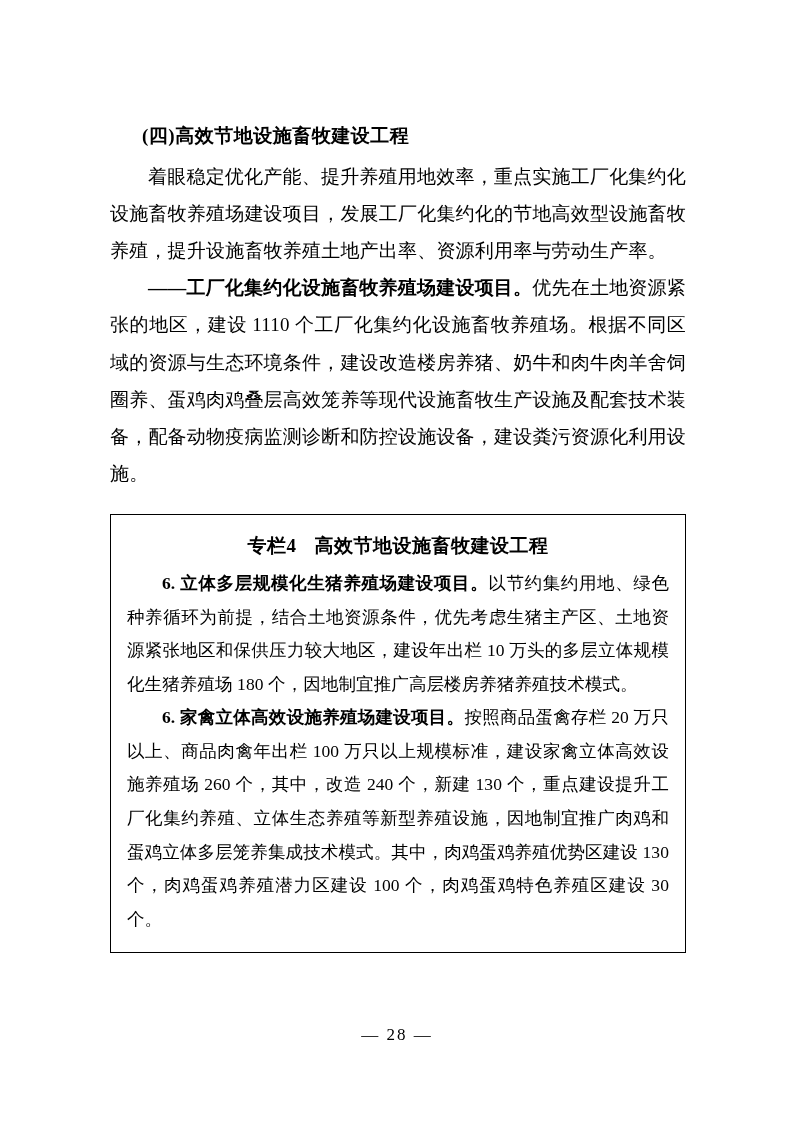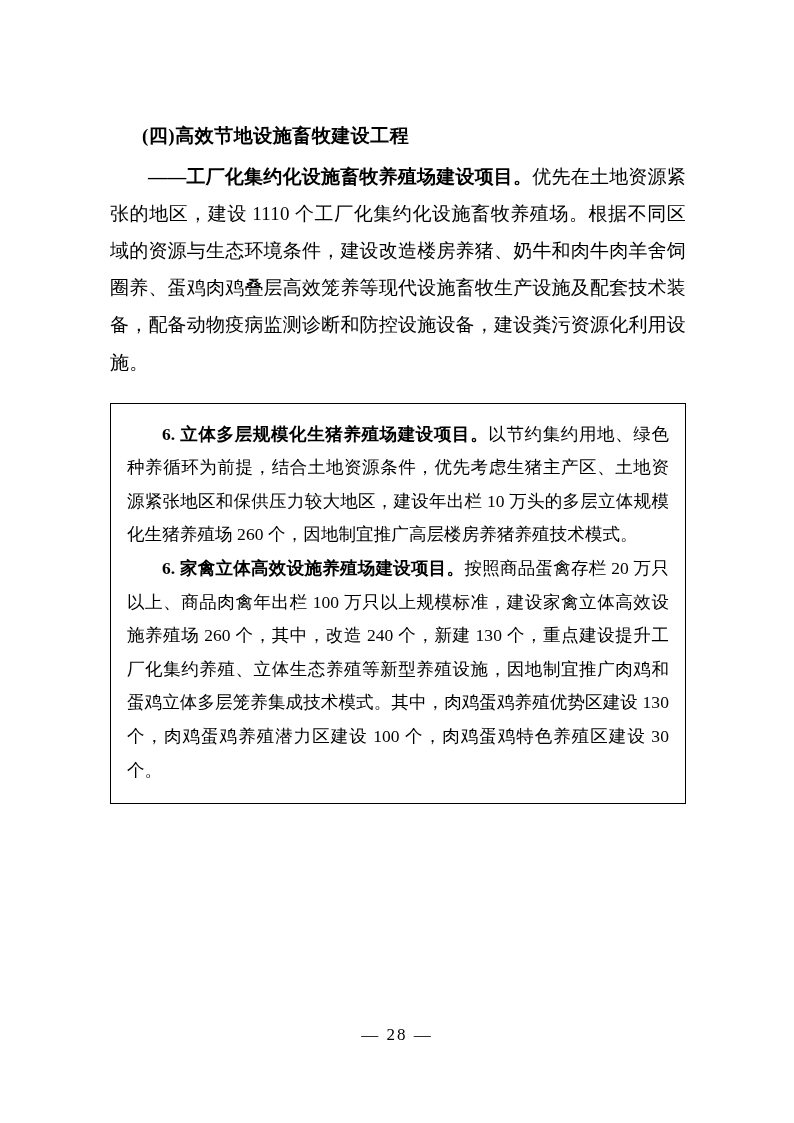--- a/index.html
+++ b/index.html
@@ -84,29 +84,35 @@
     letter-spacing: 2px;
   }
 </style>
 </head>
 <body>
 
 <div class="page">
 
   <h1 class="section-heading">(四)高效节地设施畜牧建设工程</h1>
 
+  <p class="body-par">
+    <span>着眼稳定优化产能、提升养殖用地效率，重点实施工厂化集约化设施畜牧养殖场建设项目，发展工厂化集约化的节地高效型设施畜牧养殖，提升设施畜牧养殖土地产出率、资源利用率与劳动生产率。</span>
+  </p>
 
   <p class="body-par">
     <span class="lead-bold">——工厂化集约化设施畜牧养殖场建设项目。</span><span>优先在土地资源紧张的地区，建设 1110 个工厂化集约化设施畜牧养殖场。根据不同区域的资源与生态环境条件，建设改造楼房养猪、奶牛和肉牛肉羊舍饲圈养、蛋鸡肉鸡叠层高效笼养等现代设施畜牧生产设施及配套技术装备，配备动物疫病监测诊断和防控设施设备，建设粪污资源化利用设施。</span>
   </p>
 
   <div class="box">
+    <div class="box-title">
+      <span>专栏4</span><span class="gap"></span><span>高效节地设施畜牧建设工程</span>
+    </div>
 
     <p class="box-par">
-      <span class="item-bold">6. 立体多层规模化生猪养殖场建设项目。</span><span>以节约集约用地、绿色种养循环为前提，结合土地资源条件，优先考虑生猪主产区、土地资源紧张地区和保供压力较大地区，建设年出栏 10 万头的多层立体规模化生猪养殖场 260 个，因地制宜推广高层楼房养猪养殖技术模式。</span>
+      <span class="item-bold">6. 立体多层规模化生猪养殖场建设项目。</span><span>以节约集约用地、绿色种养循环为前提，结合土地资源条件，优先考虑生猪主产区、土地资源紧张地区和保供压力较大地区，建设年出栏 10 万头的多层立体规模化生猪养殖场 180 个，因地制宜推广高层楼房养猪养殖技术模式。</span>
     </p>
 
     <p class="box-par">
       <span class="item-bold">6. 家禽立体高效设施养殖场建设项目。</span><span>按照商品蛋禽存栏 20 万只以上、商品肉禽年出栏 100 万只以上规模标准，建设家禽立体高效设施养殖场 260 个，其中，改造 240 个，新建 130 个，重点建设提升工厂化集约养殖、立体生态养殖等新型养殖设施，因地制宜推广肉鸡和蛋鸡立体多层笼养集成技术模式。其中，肉鸡蛋鸡养殖优势区建设 130 个，肉鸡蛋鸡养殖潜力区建设 100 个，肉鸡蛋鸡特色养殖区建设 30 个。</span>
     </p>
   </div>
 
 </div>
 
 <div class="footer">— 28 —</div>

